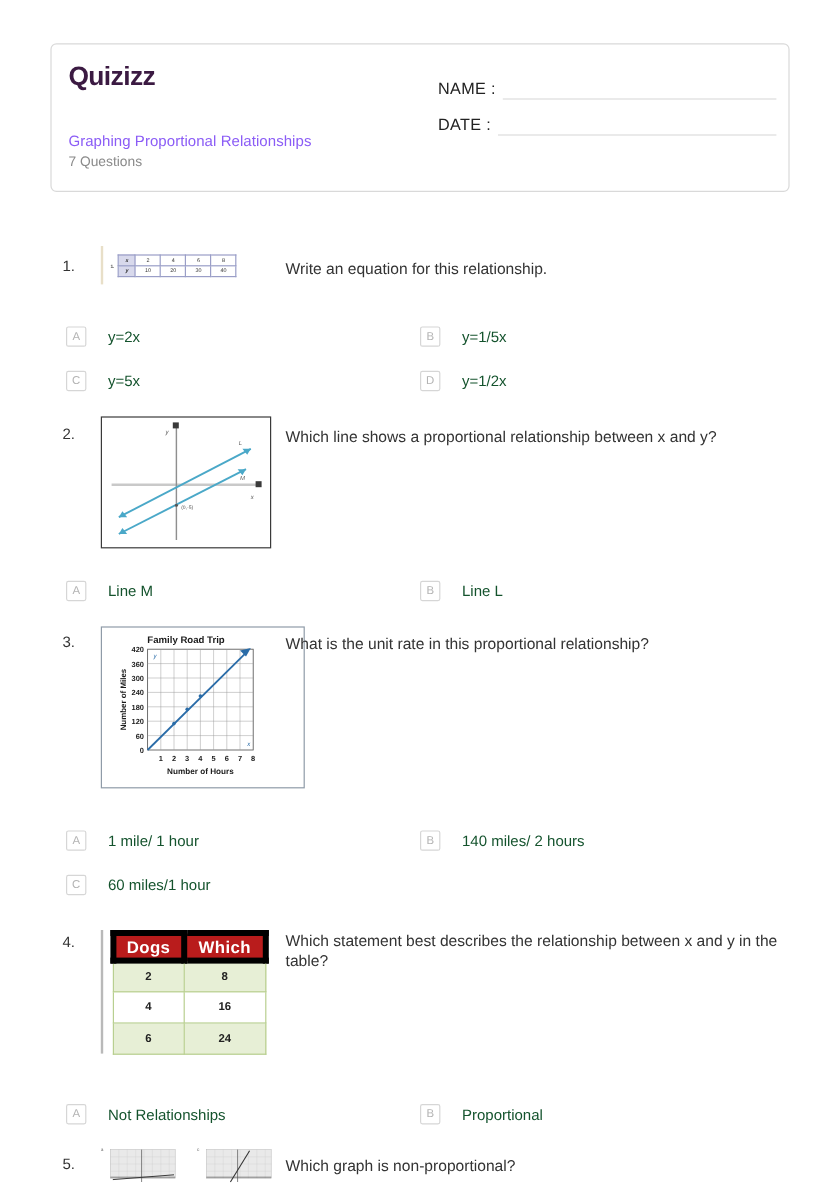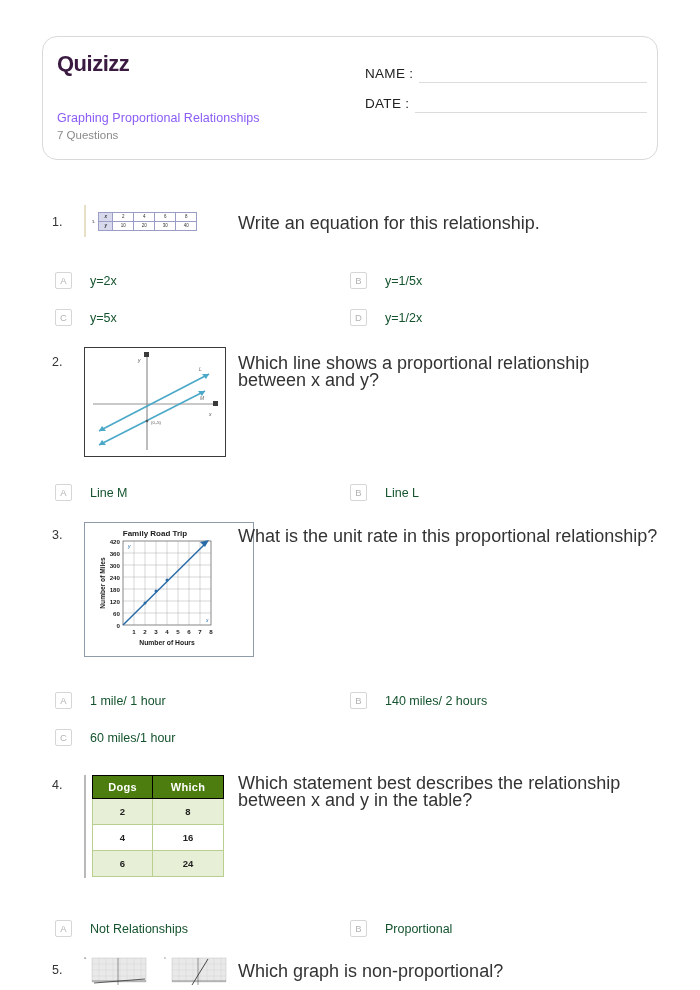--- a/index.html
+++ b/index.html
@@ -10,21 +10,21 @@
     font-family: "Liberation Sans", sans-serif;
     color: #2d2d2d;
     overflow: hidden;
   }
   .page { position: relative; width: 700px; height: 990px; }
 
   
   .header-box {
     position: absolute; left: 42px; top: 36px;
     width: 616px; height: 124px;
-    border: 1px solid #d9d9d9; border-radius: 15px;
+    border: 1px solid #d9d9d9; border-radius: 5px;
     background: #fff;
   }
   .brand {
     position: absolute; left: 14px; top: 14px;
     font-size: 22px; font-weight: bold; letter-spacing: -0.5px;
     color: #3b1a42;
   }
   .quiz-title {
     position: absolute; left: 14px; top: 74px;
     font-size: 12.5px; color: #8b5cf6; letter-spacing: 0.05px;
@@ -42,21 +42,21 @@
   .field-line { flex: 1; border-bottom: 1px solid #dcdcdc; height: 1px; margin-left: 6px; }
 
   
   .q-row { position: absolute; left: 0; width: 700px; }
   .q-num {
     position: absolute; left: 52px;
     font-size: 12.5px; color: #333;
   }
   .q-text {
     position: absolute; left: 238px; width: 420px;
-    font-size: 18px; color: #333; line-height: 17px;
+    font-size: 13px; color: #333; line-height: 17px;
   }
   .q-media { position: absolute; left: 84px; }
 
   
   .opt { position: absolute; display: flex; align-items: center; }
   .opt-letter {
     width: 17px; height: 17px;
     border: 1px solid #d6d6d6; border-radius: 2px;
     font-size: 9.5px; color: #b3b3b3;
     display: flex; align-items: center; justify-content: center;
@@ -90,22 +90,22 @@
     width: 170px; height: 135px;
     border: 1px solid #8f9ba8; background: #fff;
   }
   
   .thumb-q4 {
     width: 140px; height: 103px;
     border-left: 2px solid #b9b9b9; padding-left: 6px;
   }
   .dp-table { border-collapse: collapse; width: 132px; }
   .dp-table th {
-    background: #4d7c0f; color: #fff; font-size: 11px; height: 23px;
-    border: 1px solid #000000; letter-spacing: 0.3px;
+    background: #b91c1c; color: #fff; font-size: 14px; height: 23px;
+    border: 5px solid #000000; letter-spacing: 0.3px;
   }
   .dp-table td {
     font-size: 9.5px; font-weight: bold; color: #222; height: 26px;
     text-align: center; border: 1px solid #b8cf90;
   }
   .dp-table tr.shade td { background: #e7efd6; }
   .dp-table tr.plain td { background: #ffffff; }
 
   
   .thumb-q5 { display: flex; align-items: flex-start; gap: 14px; }

